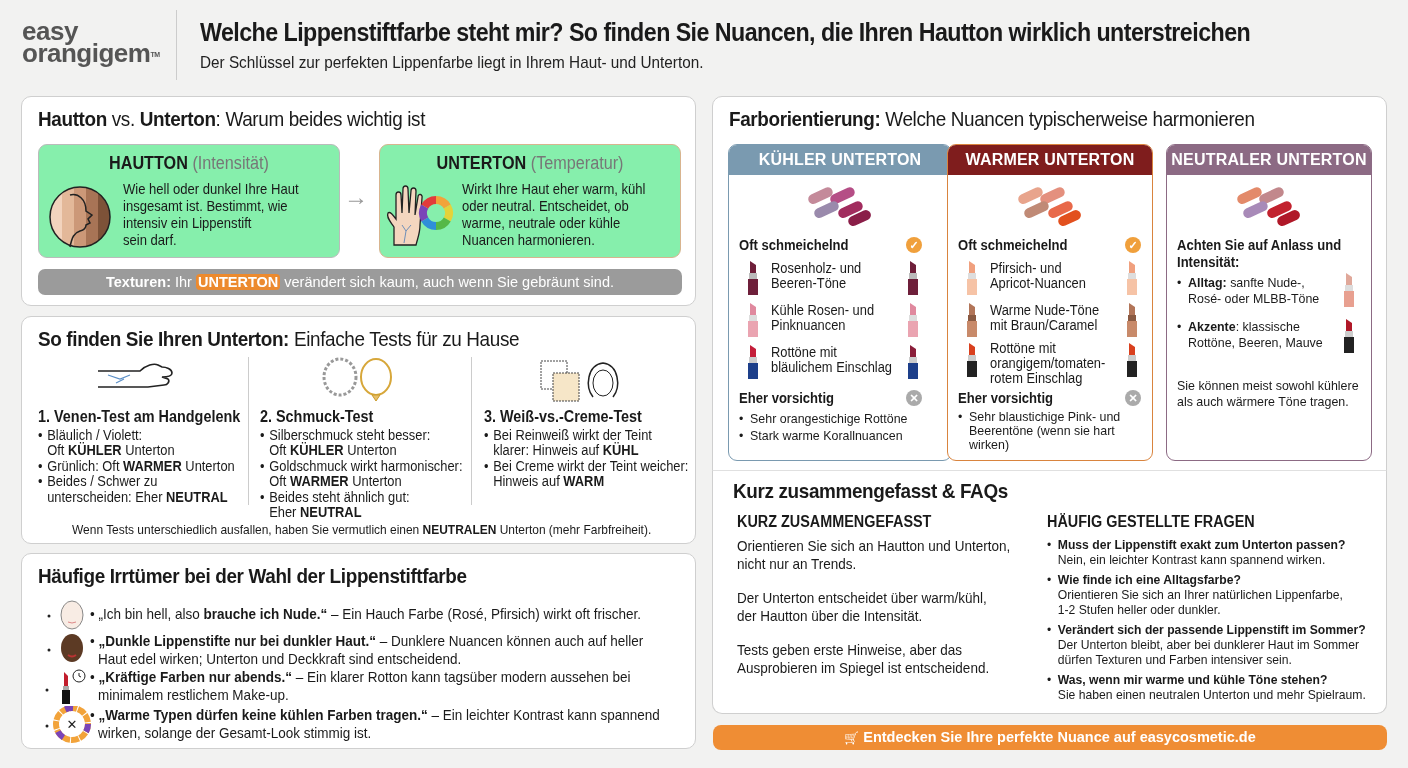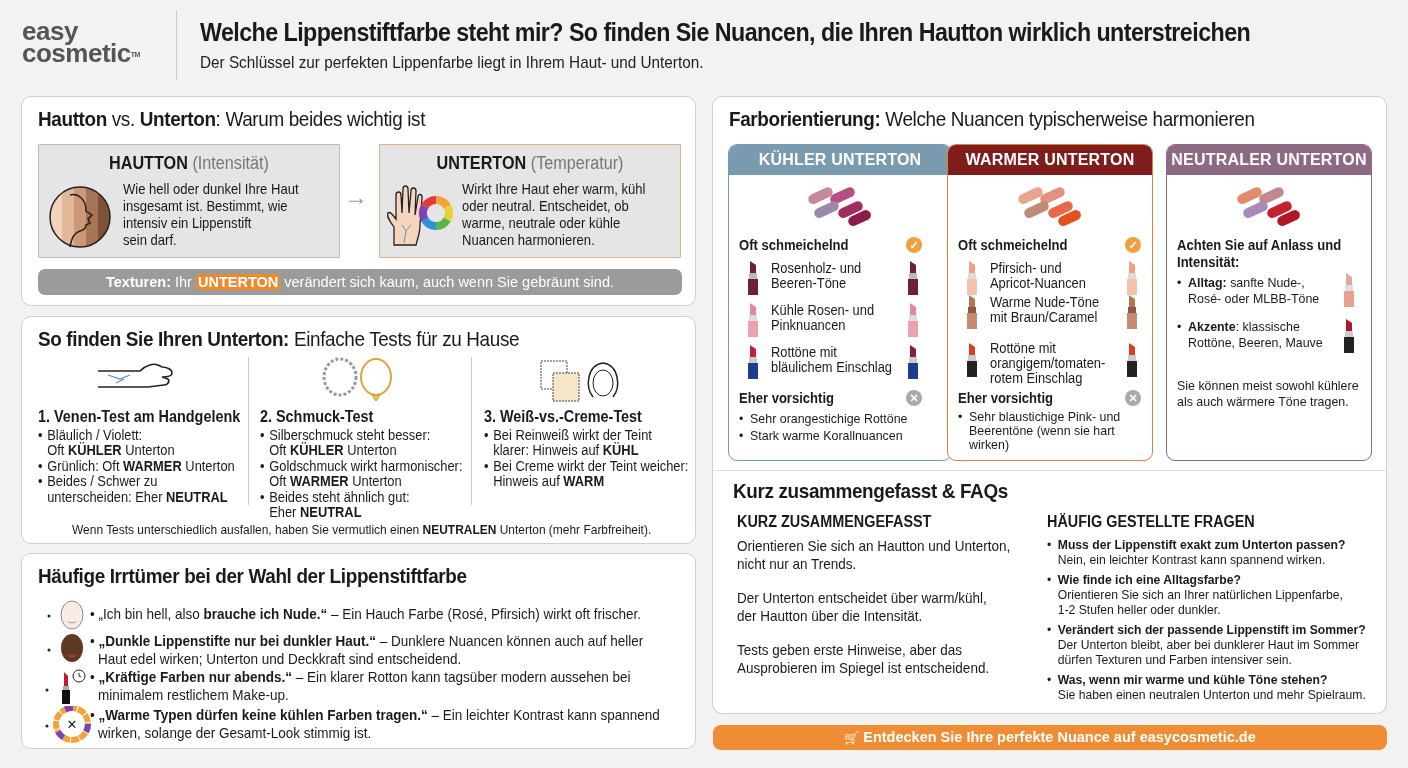--- a/index.html
+++ b/index.html
@@ -6,21 +6,21 @@
 body{width:1408px;height:768px;background:#f2f2f1;font-family:"Liberation Sans",sans-serif;color:#1a1a1a;position:relative;overflow:hidden}
 .header{position:absolute;left:0;top:0;width:1408px;height:90px}
 .logo{position:absolute;left:22px;top:20px;font-weight:bold;color:#555;font-size:26px;line-height:22px;letter-spacing:-0.5px}
 .logo sup{font-size:7px;vertical-align:top;position:relative;top:2px}
 .hdiv{position:absolute;left:176px;top:10px;width:1px;height:70px;background:#ccc}
 .htitle{position:absolute;left:200px;top:18px;font-size:25px;font-weight:bold;letter-spacing:-0.6px;transform:scaleX(0.93);transform-origin:left}
 .hsub{position:absolute;left:200px;top:53px;font-size:17px;transform:scaleX(0.9);transform-origin:left;color:#222}
 .panel{position:absolute;background:#fff;border:1.5px solid #cfcfcf;border-radius:10px}
 .ptitle{font-size:21px;letter-spacing:-0.4px;transform:scaleX(0.9);transform-origin:left;white-space:nowrap}
 .ptitle b{font-weight:bold}
-.box{position:absolute;border:1.5px solid #bbb;border-radius:1px;background:#e5e5e5}
+.box{position:absolute;border:1.5px solid #bbb;border-radius:9px;background:#86efac}
 .boxh{text-align:center;font-size:18px;transform:scaleX(0.9)}
 .boxh b{font-weight:bold}.boxh span{color:#777}
 .boxt{font-size:14.5px;line-height:17px;position:absolute;transform:scaleX(0.9);transform-origin:left}
 .wichtig{position:absolute;left:16px;top:172px;width:644px;height:26px;background:#9b9b9b;border-radius:7px;color:#fff;text-align:center;font-size:14.5px;line-height:26px}
 .wichtig b{font-weight:bold}
 .hl{background:#ec8a2e;border-radius:4px;padding:0 2px;font-weight:bold}
 .col{position:absolute;font-size:14px;line-height:15.5px}
 .col h4{font-size:16px;font-weight:bold;margin-bottom:3px;transform:scaleX(0.9);transform-origin:left;white-space:nowrap}
 .col ul{list-style:none}
 .col li{padding-left:10px;position:relative;transform:scaleX(0.92);transform-origin:left;white-space:nowrap}
@@ -49,21 +49,21 @@
 .faq li:before{content:"•";position:absolute;left:0}
 .faq b{font-weight:bold}
 .cta{position:absolute;left:713px;top:725px;width:674px;height:25px;background:#ef8d34;border-radius:8px;color:#fff;text-align:center;font-weight:bold;font-size:14.5px;line-height:25px}
 </style>
 </head>
 <body>
 
 <div class="header">
   <div class="logo">
     <div>easy</div>
-    <div><span>cosmetic</span><sup>TM</sup></div>
+    <div><span>orangigem</span><sup>TM</sup></div>
   </div>
   <div class="hdiv"></div>
   <div class="htitle">Welche Lippenstiftfarbe steht mir? So finden Sie Nuancen, die Ihren Hautton wirklich unterstreichen</div>
   <div class="hsub">Der Schlüssel zur perfekten Lippenfarbe liegt in Ihrem Haut- und Unterton.</div>
 </div>
 
 <div class="panel" style="left:21px;top:96px;width:675px;height:210px">
   <div class="ptitle" style="position:absolute;left:16px;top:10px">
     <b>Hautton</b><span> vs. </span><b>Unterton</b><span>: Warum beides wichtig ist</span>
   </div>
@@ -296,21 +296,21 @@
       <div class="t">
           <div>Pfirsich- und</div>
           <div>Apricot-Nuancen</div>
         </div>
       <svg class="lip" style="left:168px" viewBox="0 0 12 38">
           <path d="M3 2 L9 6 L9 14 L3 14Z" fill="#f0a07e"></path>
           <rect x="2" y="14" width="8" height="6" fill="#ddd"></rect>
           <rect x="1" y="20" width="10" height="16" fill="#f6c3a6"></rect>
         </svg>
     </div>
-    <div class="lrow" style="top:148px">
+    <div class="lrow" style="top:156px">
       <svg class="lip" style="left:8px" viewBox="0 0 12 38">
           <path d="M3 2 L9 6 L9 14 L3 14Z" fill="#b27558"></path>
           <rect x="2" y="14" width="8" height="6" fill="#8a5a42"></rect>
           <rect x="1" y="20" width="10" height="16" fill="#c88a6a"></rect>
         </svg>
       <div class="t">
           <div>Warme Nude-Töne</div>
           <div>mit Braun/Caramel</div>
         </div>
       <svg class="lip" style="left:168px" viewBox="0 0 12 38">

